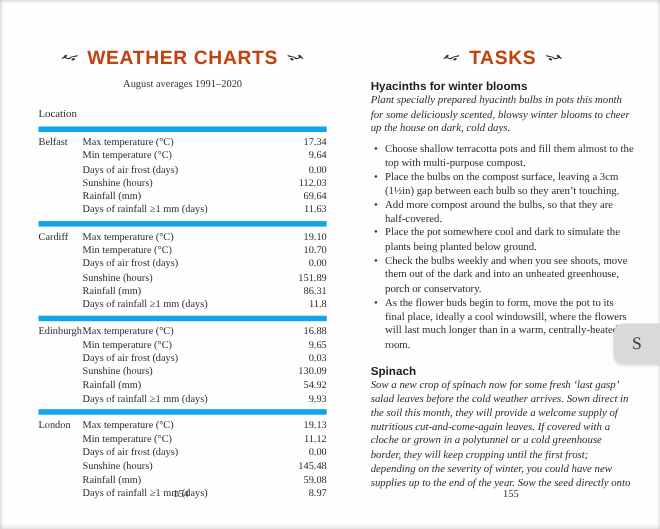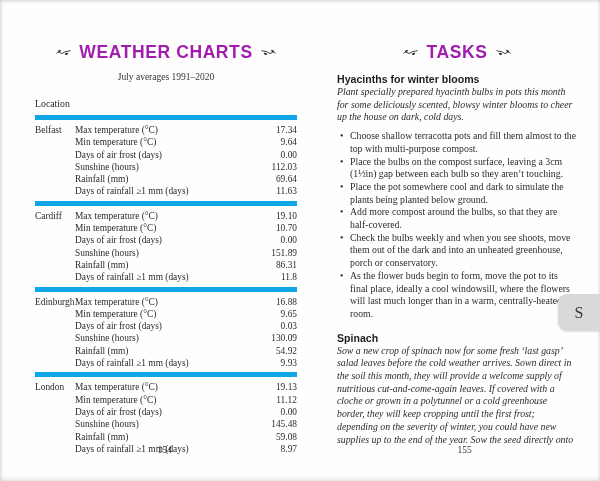--- a/index.html
+++ b/index.html
@@ -12,21 +12,21 @@
   .page{position:absolute;top:0;height:481px;overflow:hidden;}
   .page-left{left:0;width:305px;}
   .page-right{left:305px;width:295px;}
   .content-l{margin:0 8px 0 35px;width:262px;}
   .content-r{margin:0 25px 0 32px;width:240px;}
 
   
   .title-row{display:flex;align-items:center;justify-content:center;gap:8px;margin-top:42px;}
   .big-title{
     font-family:"Liberation Sans", sans-serif;font-weight:700;font-size:17.5px;
-    letter-spacing:.6px;color:#a21caf;line-height:20px;white-space:nowrap;
+    letter-spacing:.6px;color:#c2410c;line-height:20px;white-space:nowrap;
   }
   .flourish{display:inline-block;line-height:0;}
   .flourish.flip{transform:scaleX(-1);}
   .subtitle{text-align:center;font-size:9.5px;color:#333;margin-top:9px;line-height:12px;}
 
   
   .location-label{font-size:9.8px;margin-top:15px;line-height:12px;}
   .wtable{margin-top:5px;}
   .loc-block{border-top:5px solid #0ea5e9;padding:4px 0 3px;display:flex;}
   .loc-name{flex:0 0 40px;font-size:9.4px;line-height:12.3px;}
@@ -72,21 +72,21 @@
         </span>
         <span class="big-title">WEATHER CHARTS</span>
         <span class="flourish flip">
           <svg width="15" height="9" viewBox="0 0 15 9">
               <path d="M0.5,5.5 C3,1.5 5,7.5 8,4.5 C10,2.5 12,4 14.5,2.5" stroke="#333" fill="none" stroke-width="1"></path>
               <ellipse cx="3.4" cy="3" rx="1.7" ry="1" fill="#333" transform="rotate(-30 3.4 3)"></ellipse>
               <ellipse cx="10.6" cy="5.8" rx="1.7" ry="1" fill="#333" transform="rotate(-20 10.6 5.8)"></ellipse>
             </svg>
         </span>
       </div>
-      <div class="subtitle">July averages 1991–2020</div>
+      <div class="subtitle">August averages 1991–2020</div>
 
       <div class="location-label">Location</div>
 
       <div class="wtable">
 
         <div class="loc-block">
           <div class="loc-name">Belfast</div>
           <div class="loc-rows">
             <div class="trow">
                 <span class="tlabel">Max temperature (°C)</span>
@@ -230,22 +230,22 @@
         </span>
       </div>
 
 
       <div class="h-article">Hyacinths for winter blooms</div>
       <div class="body-text">Plant specially prepared hyacinth bulbs in pots this month for some deliciously scented, blowsy winter blooms to cheer up the house on dark, cold days.</div>
 
       <ul class="bullets">
         <li>Choose shallow terracotta pots and fill them almost to the top with multi-purpose compost.</li>
         <li>Place the bulbs on the compost surface, leaving a 3cm (1½in) gap between each bulb so they aren’t touching.</li>
+        <li>Add more compost around the bulbs, so that they are half-covered.</li>
         <li>Place the pot somewhere cool and dark to simulate the plants being planted below ground.</li>
-        <li>Add more compost around the bulbs, so that they are half-covered.</li>
         <li>Check the bulbs weekly and when you see shoots, move them out of the dark and into an unheated greenhouse, porch or conservatory.</li>
         <li>As the flower buds begin to form, move the pot to its final place, ideally a cool windowsill, where the flowers will last much longer than in a warm, centrally-heated room.</li>
       </ul>
 
       <div class="h-article">Spinach</div>
       <div class="body-text">Sow a new crop of spinach now for some fresh ‘last gasp’ salad leaves before the cold weather arrives. Sown direct in the soil this month, they will provide a welcome supply of nutritious cut-and-come-again leaves. If covered with a cloche or grown in a polytunnel or a cold greenhouse border, they will keep cropping until the first frost; depending on the severity of winter, you could have new supplies up to the end of the year. Sow the seed directly onto</div>
     </div>
 
     <div class="pagenum">155</div>
   </div>

